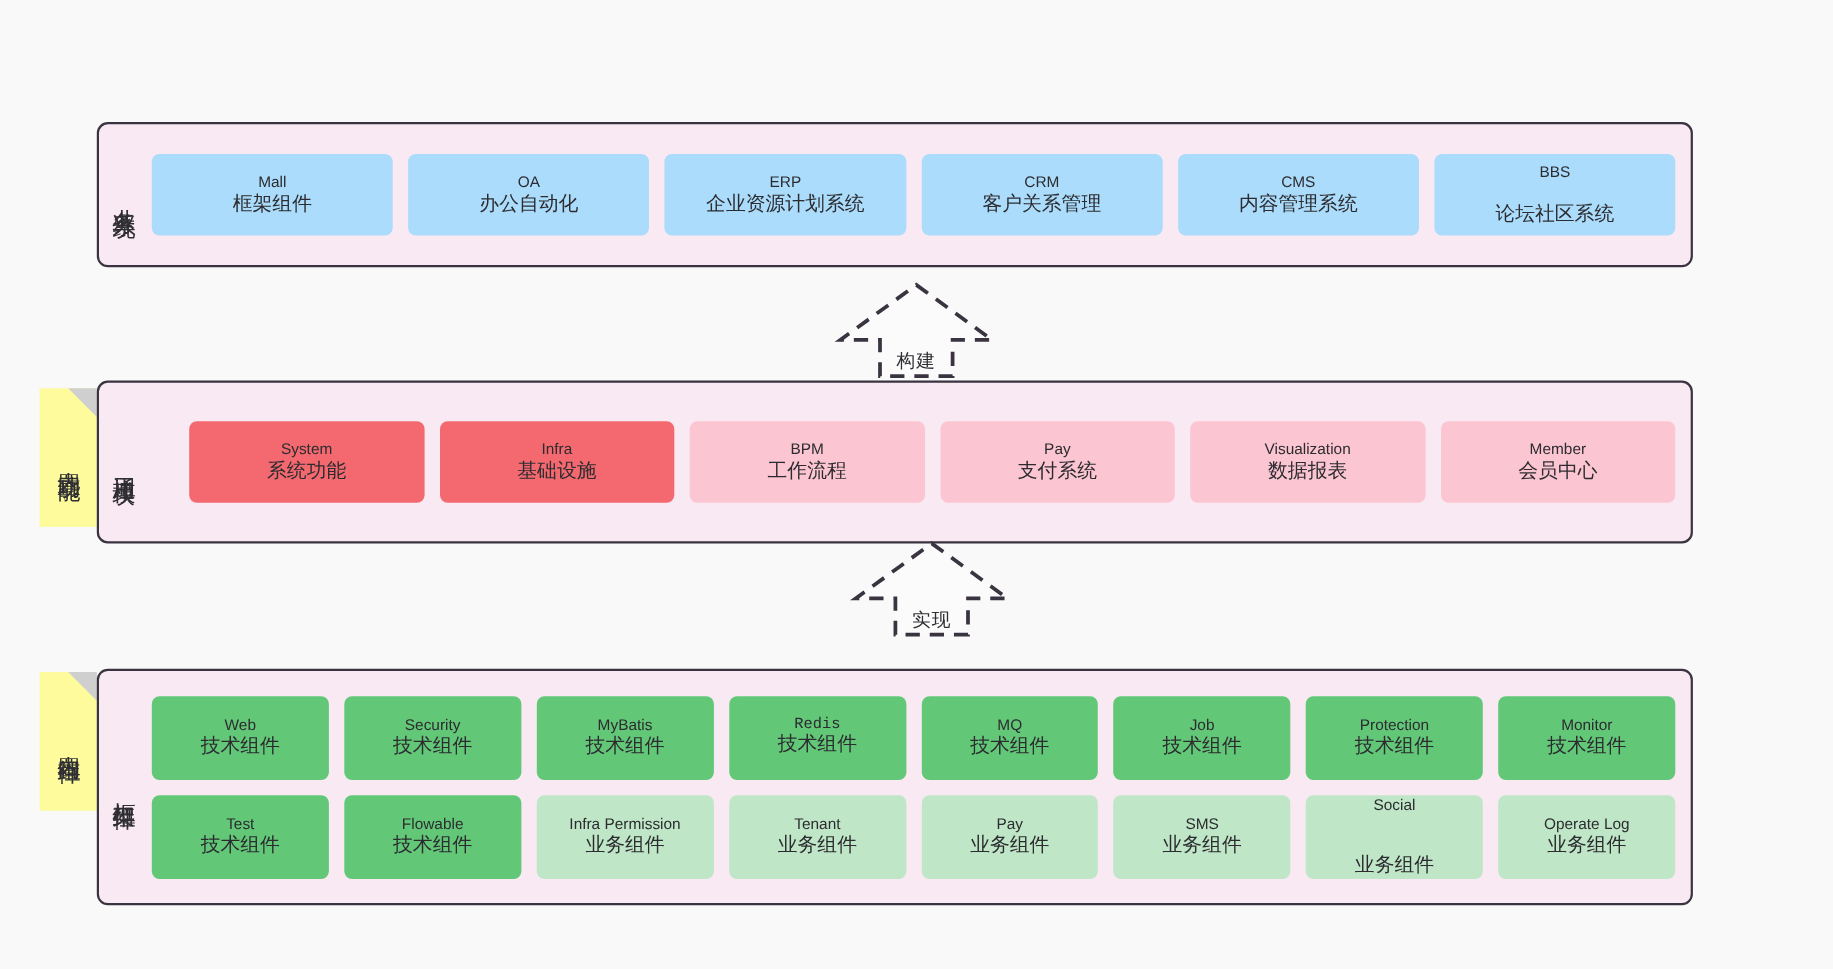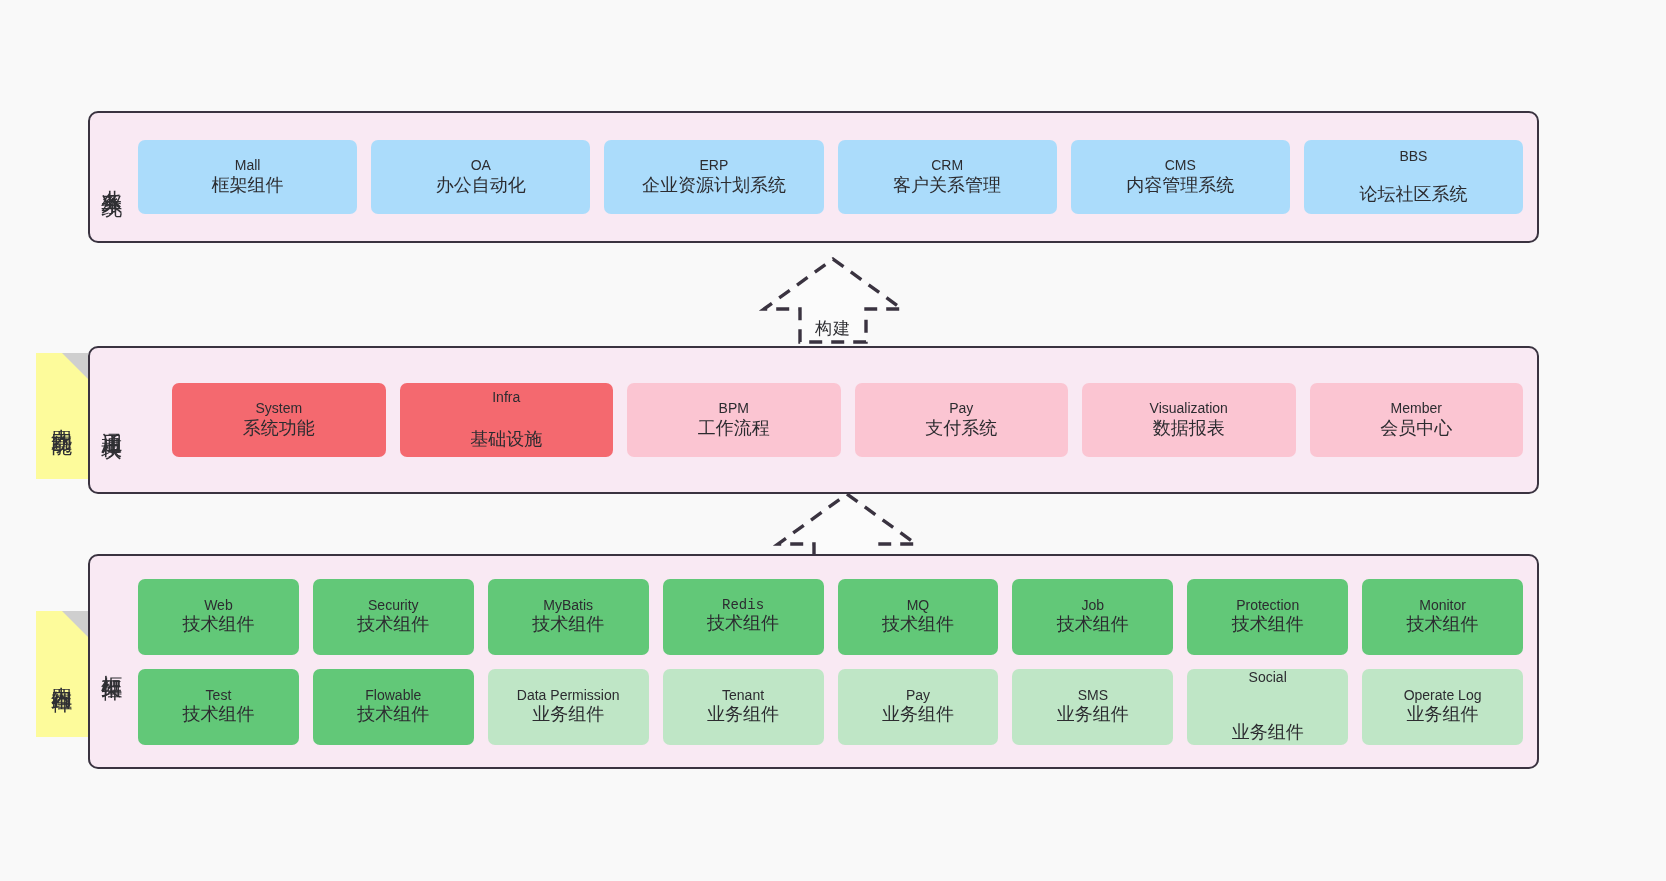--- a/index.html
+++ b/index.html
@@ -174,21 +174,21 @@
     <span>内置功能</span>
   </div>
   <div class="layer" style="left:88px; top:346px; width:1451px; height:148px;gap:34px;">
     <div class="layer-title">通用模块</div>
     <div class="layer-body">
       <div class="card-row">
         <div class="card c-red" style="height:74px;">
           <span class="t-en">System</span>
           <span class="t-cn">系统功能</span>
         </div>
-        <div class="card c-red" style="height:74px;justify-content:space-between;">
+        <div class="card c-red" style="height:74px;">
           <span class="t-en">Infra</span>
           <span class="t-cn">基础设施</span>
         </div>
         <div class="card c-pink" style="height:74px;">
           <span class="t-en">BPM</span>
           <span class="t-cn">工作流程</span>
         </div>
         <div class="card c-pink" style="height:74px;">
           <span class="t-en">Pay</span>
           <span class="t-cn">支付系统</span>
@@ -209,21 +209,21 @@
     <svg viewBox="0 0 150 95" preserveAspectRatio="none" aria-hidden="true">
       <path d="M75 6 L144 56 L108 56 L108 89 L42 89 L42 56 L6 56 Z" fill="#fbfbfb" stroke="#3a3340" stroke-width="3.4" stroke-dasharray="13 9" stroke-linejoin="miter"></path>
     </svg>
     <div class="arrow-label">实现</div>
   </div>
 
   <div class="note" style="left:36px; top:611px; width:52px; height:126px;">
     <span class="fold"></span>
     <span>内置组件</span>
   </div>
-  <div class="layer" style="left:88px; top:554px; width:1451px; height:215px;">
+  <div class="layer" style="left:88px; top:608px; width:1451px; height:215px;">
     <div class="layer-title">框架组件</div>
     <div class="layer-body">
 
       <div class="card-row">
         <div class="card c-green" style="height:76px;">
           <span class="t-en">Web</span>
           <span class="t-cn">技术组件</span>
         </div>
         <div class="card c-green" style="height:76px;">
           <span class="t-en">Security</span>
@@ -258,21 +258,21 @@
       <div class="card-row">
         <div class="card c-green" style="height:76px;">
           <span class="t-en">Test</span>
           <span class="t-cn">技术组件</span>
         </div>
         <div class="card c-green" style="height:76px;">
           <span class="t-en">Flowable</span>
           <span class="t-cn">技术组件</span>
         </div>
         <div class="card c-lightgreen" style="height:76px;">
-          <span class="t-en">Data Permission</span>
+          <span class="t-en">Infra Permission</span>
           <span class="t-cn">业务组件</span>
         </div>
         <div class="card c-lightgreen" style="height:76px;">
           <span class="t-en">Tenant</span>
           <span class="t-cn">业务组件</span>
         </div>
         <div class="card c-lightgreen" style="height:76px;">
           <span class="t-en">Pay</span>
           <span class="t-cn">业务组件</span>
         </div>

